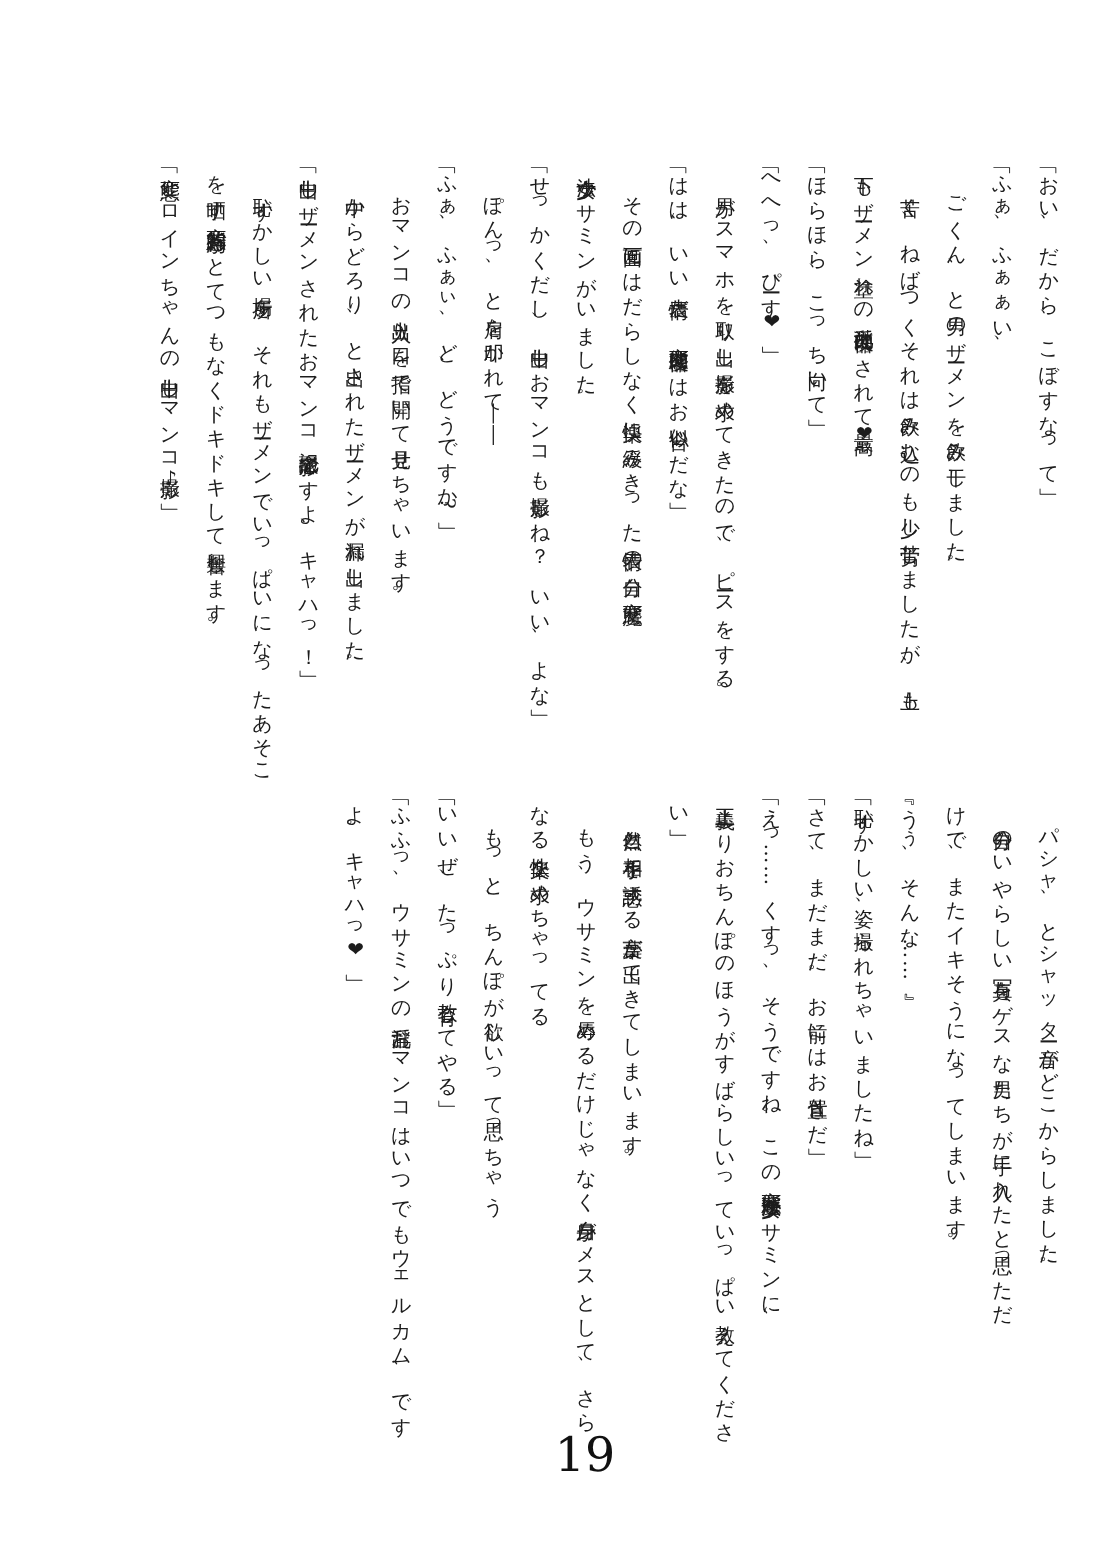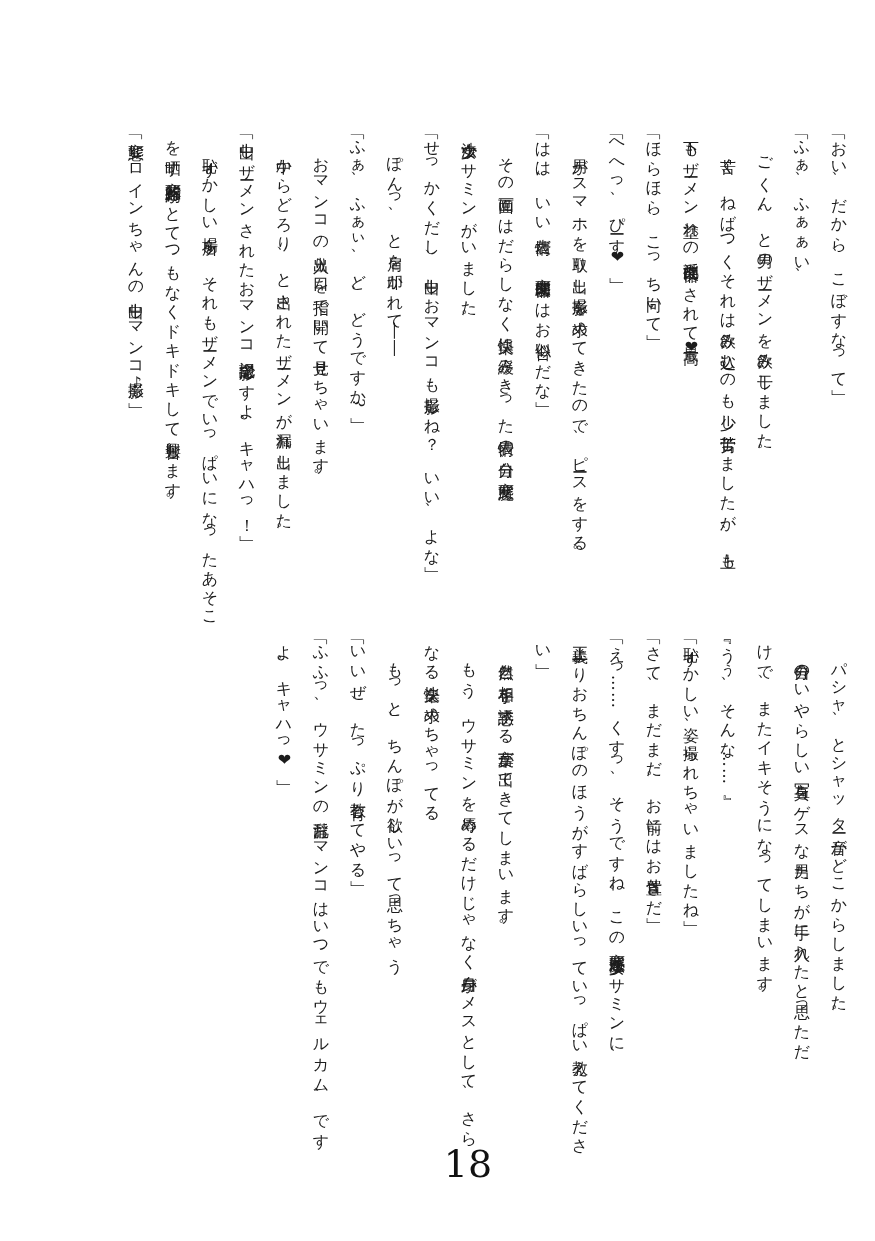--- a/index.html
+++ b/index.html
@@ -121,15 +121,15 @@
 
       <div class="vline indented">もっと、ちんぽが欲しいって思っちゃう</div>
 
       <div class="vline">「いいぜ、たっぷり教育してやる」</div>
 
       <div class="vline">「ふふっ、ウサミンの淫乱おマンコはいつでもウェルカム、です</div>
 
       <div class="vline">よ。キャハっ❤」</div>
     </div>
 
-  <div class="page-number">18</div>
+  <div class="page-number">19</div>
 
 </div>
 
 </body></html>

